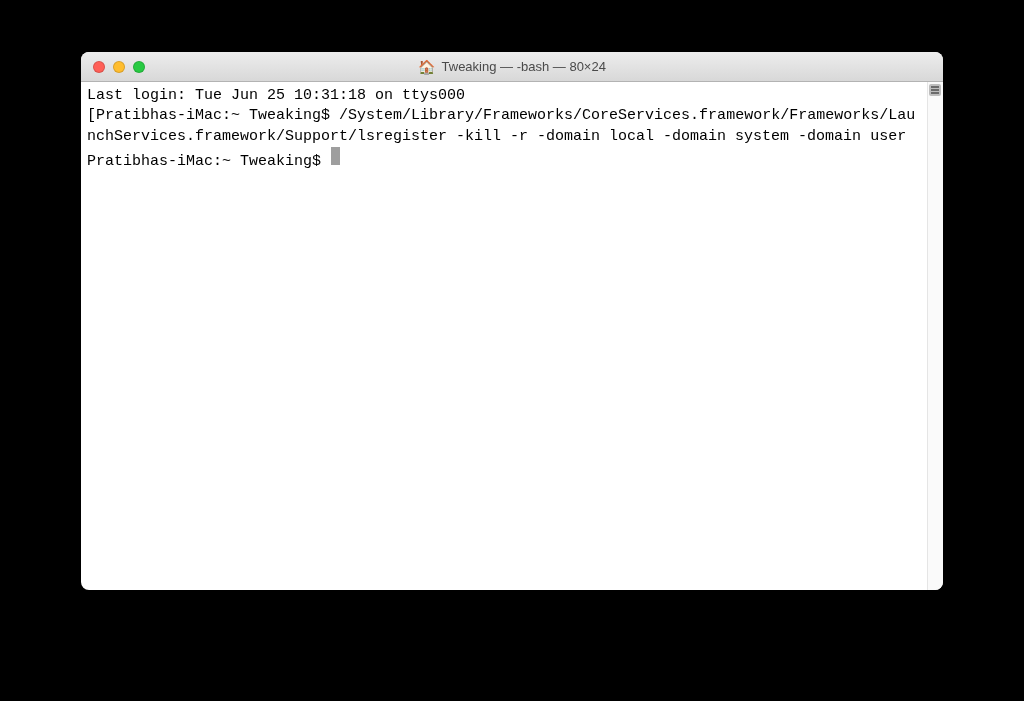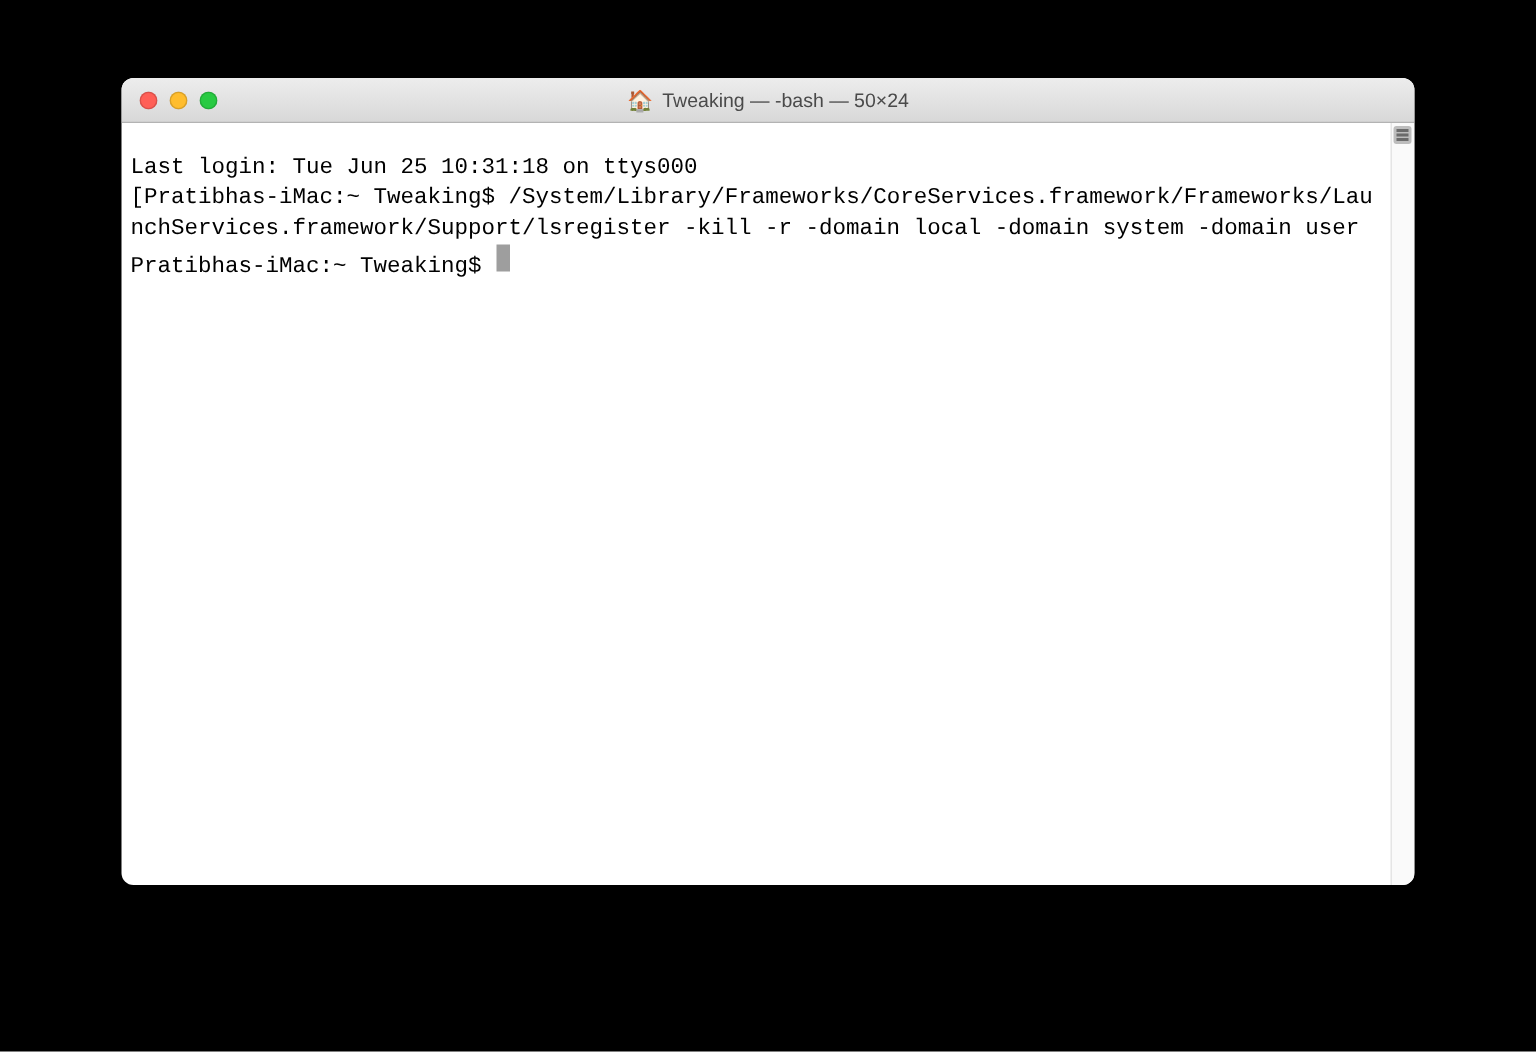--- a/index.html
+++ b/index.html
@@ -68,21 +68,21 @@
       color: #4a4a4a;
       font-weight: 400;
     }
     .terminal-body {
       flex: 1;
       display: flex;
       overflow: hidden;
     }
     .terminal-content {
       flex: 1;
-      padding: 20px 6px;
+      padding: 4px 6px;
       font-family: "SF Mono", Menlo, Monaco, "Courier New", monospace;
       font-size: 15px;
       line-height: 1.35;
       color: #000;
       white-space: pre-wrap;
       word-break: break-all;
       overflow: hidden;
     }
     .scrollbar {
       width: 16px;
@@ -132,21 +132,21 @@
 
 <div class="window">
   <div class="titlebar">
     <div class="traffic-lights">
       <div class="light red"></div>
       <div class="light yellow"></div>
       <div class="light green"></div>
     </div>
     <div class="title-wrap">
       <span class="home-icon">🏠</span>
-      <span class="title-text">Tweaking — -bash — 50×24</span>
+      <span class="title-text">Tweaking — -bash — 80×24</span>
     </div>
   </div>
   <div class="terminal-body">
     <div class="terminal-content"><span class="line">Last login: Tue Jun 25 10:31:18 on ttys000</span><span class="line"><span>[</span><span>Pratibhas-iMac:~ Tweaking$ </span><span>/System/Library/Frameworks/CoreServices.framework/Frameworks/LaunchServices.framework/Support/lsregister -kill -r -domain local -domain system -domain user</span></span><span class="prompt-line"><span>Pratibhas-iMac:~ Tweaking$ </span><span class="cursor-block"></span></span></div>
     <div class="scrollbar">
       <div class="scroll-indicator">
         <div class="bar"></div>
         <div class="bar"></div>
         <div class="bar"></div>
       </div>

